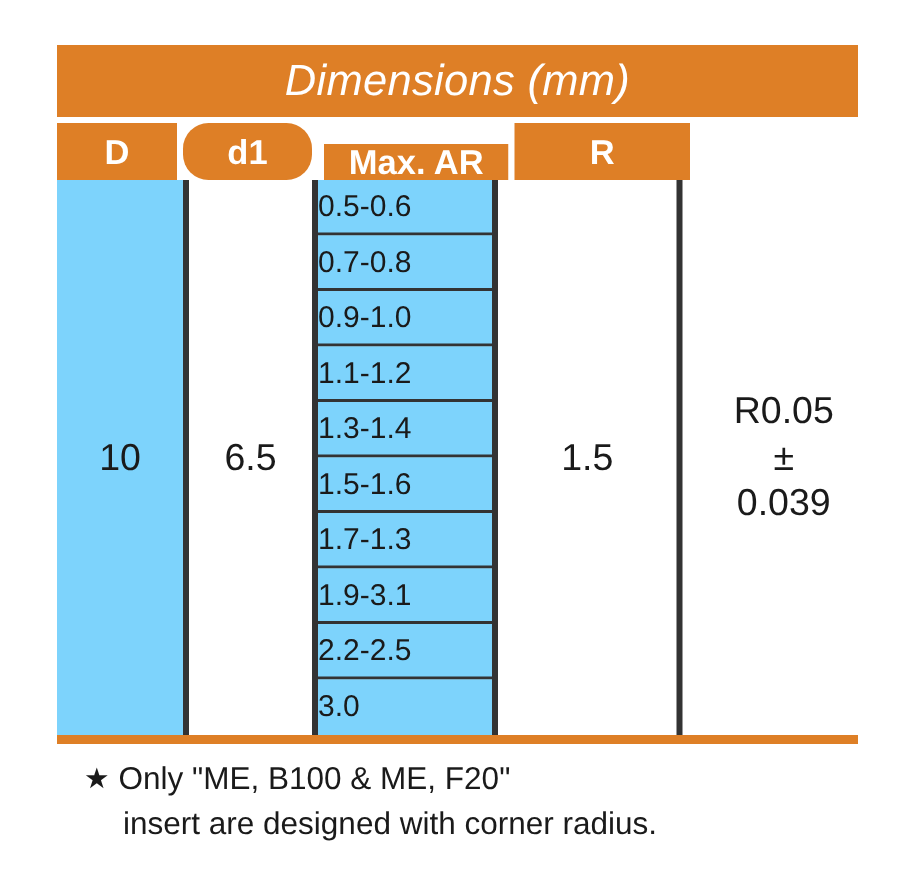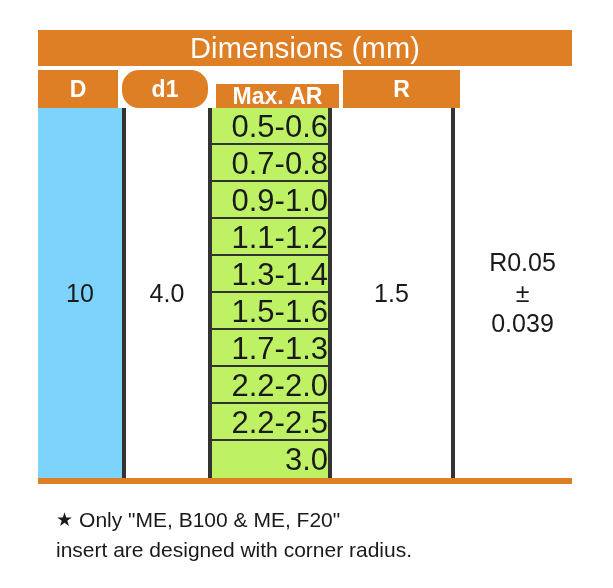--- a/index.html
+++ b/index.html
@@ -26,29 +26,30 @@
 
   
   .dim-table {
     position: absolute;
     left: 38px;
     top: 30px;
     width: 534px;
   }
 
   .title-row {
-    height: 36px;
+    height: 48px;
     background: #DE7F26;
     color: #ffffff;
     display: flex;
     align-items: center;
     justify-content: center;
     font-size: 29px;
     font-weight: 400;
     letter-spacing: 0.2px;
+    font-style: italic;
   }
 
   .spacer-row {
     height: 4px;
     background: #ffffff;
   }
 
   .head-row {
     height: 38px;
     display: flex;
@@ -117,25 +118,25 @@
   .cell-r {
     flex: 1 1 auto;
     border-left: 4px solid #333333;
     flex-direction: column;
     line-height: 1.22;
   }
 
   .ae-sub {
     height: 37px;
     line-height: 37px;
-    text-align: right;
-    font-size: 31px;
+    text-align: left;
+    font-size: 20px;
     border-bottom: 2px solid #333333;
     box-sizing: border-box;
-    background: #bef264;
+    background: #7dd3fc;
   }
   .ae-sub:last-child {
     border-bottom: none;
   }
 
   .r-line { display: block; margin-left: 18px; }
 
   
   .footnote {
     position: absolute;
@@ -147,20 +148,21 @@
     color: #1a1a1a;
   }
   .footnote-star {
     font-size: 19px;
     line-height: 1;
     margin-right: 6px;
     vertical-align: 1px;
   }
   .footnote-l2 {
     display: block;
+    margin-left: 26px;
   }
 </style>
 </head>
 <body>
 
 <div id="spec-sheet">
 
   <div class="dim-table">
 
     <div class="title-row">Dimensions (mm)</div>
@@ -175,31 +177,31 @@
       <div class="head-gap"></div>
       <div class="head-cell c-ar">Max. AR</div>
       <div class="head-gap"></div>
       <div class="head-cell c-r">R</div>
     </div>
 
     <div class="body-row">
 
       <div class="body-cell cell-d">10</div>
 
-      <div class="body-cell cell-d1">4.0</div>
+      <div class="body-cell cell-d1">6.5</div>
 
       <div class="body-cell cell-ae">
         <div class="ae-sub">0.5-0.6</div>
         <div class="ae-sub">0.7-0.8</div>
         <div class="ae-sub">0.9-1.0</div>
         <div class="ae-sub">1.1-1.2</div>
         <div class="ae-sub">1.3-1.4</div>
         <div class="ae-sub">1.5-1.6</div>
         <div class="ae-sub">1.7-1.3</div>
-        <div class="ae-sub">2.2-2.0</div>
+        <div class="ae-sub">1.9-3.1</div>
         <div class="ae-sub">2.2-2.5</div>
         <div class="ae-sub">3.0</div>
       </div>
 
       <div class="body-cell cell-ar">1.5</div>
 
       <div class="body-cell cell-r">
         <span class="r-line">R0.05</span>
         <span class="r-line">±</span>
         <span class="r-line">0.039</span>

